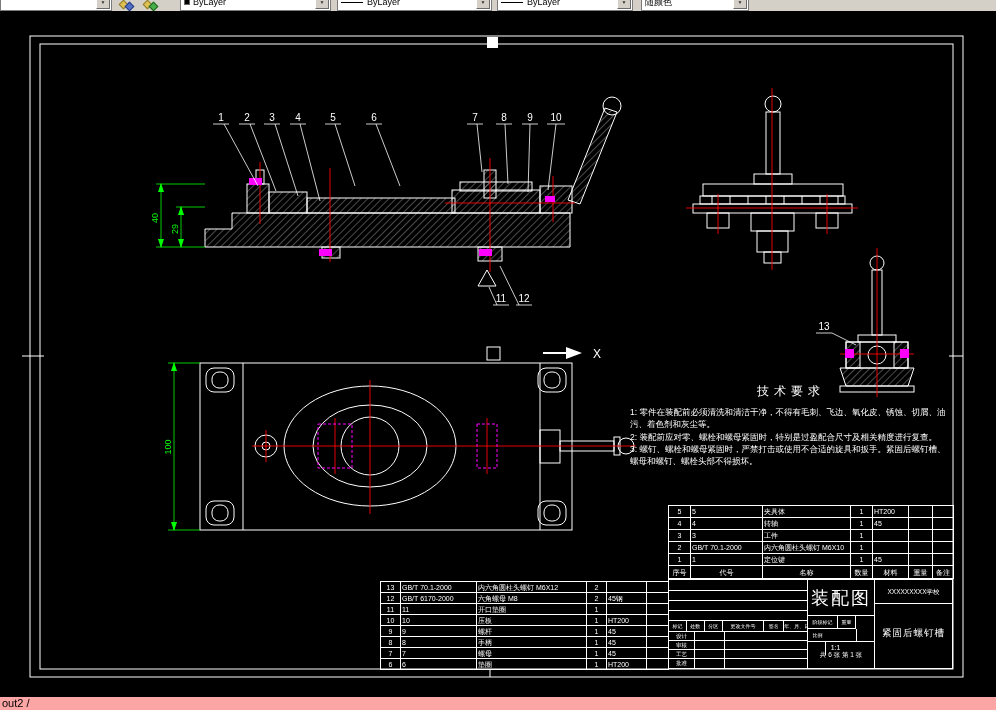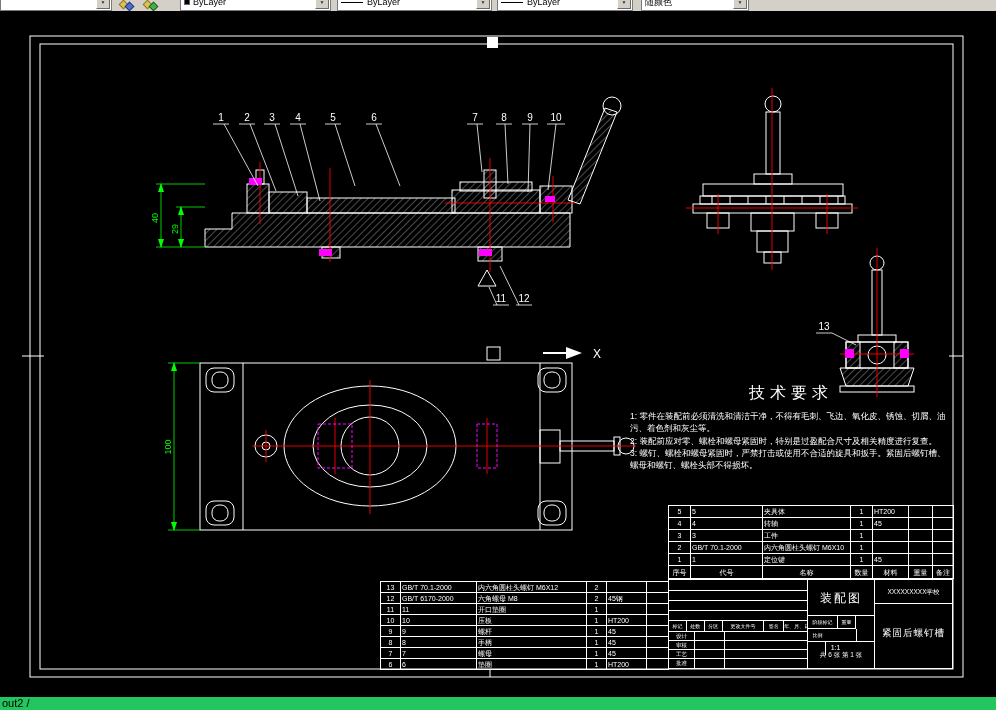--- a/index.html
+++ b/index.html
@@ -22,21 +22,21 @@
   .d1{left:3px;top:1px;background:#e0c050;border:1px solid #8a7a30}
   .d2{left:9px;top:3px;background:#5070c8;border:1px solid #2a3c80}
   .d3{left:9px;top:3px;background:#48b048;border:1px solid #206020}
 
   
   .canvas{position:absolute;top:11px;left:0;width:996px;height:686px;background:#000}
   .drawing{position:absolute;top:0;left:0}
 
   
   .techreq{position:absolute;left:630px;top:372px;width:322px;color:#fff}
-  .tr-title{text-align:center;font-size:16px;letter-spacing:5px;margin-bottom:6px}
+  .tr-title{text-align:center;font-size:12px;letter-spacing:5px;margin-bottom:6px}
   .tr-line{font-size:8.5px;line-height:1.45}
 
   
   table.bom{position:absolute;border-collapse:collapse;table-layout:fixed;color:#fff;background:transparent}
   table.bom td{border:1px solid #fff;font-size:7px;line-height:1;overflow:hidden;white-space:nowrap;padding:0 1px}
   #bomU{left:668px;top:494px;width:285px}
   #bomU td{height:12px}
   #bomU tr.rh td{height:13px;text-align:center}
   #bomL{left:380px;top:570px;width:288px}
   #bomL td{height:11px}
@@ -47,32 +47,32 @@
   .tb-left{position:absolute;left:0;top:0;width:139px;height:88px;border-right:1px solid #fff}
   .revline{position:absolute;left:0;width:100%;height:0;border-top:1px solid #fff}
   .rev-hdr{position:absolute;left:0;top:40px;width:100%;height:12px;border-top:1px solid #fff;border-bottom:1px solid #fff;display:flex}
   .rev-hdr span{display:block;height:10px;font-size:5px;line-height:10px;text-align:center;
     border-right:1px solid #fff;overflow:hidden;white-space:nowrap}
   .sign-row{position:absolute;left:0;width:100%;height:9px;border-bottom:1px solid #fff;display:flex}
   .sign-row .lbl{width:26px;font-size:5.5px;line-height:8px;text-align:center;border-right:1px solid #fff;overflow:hidden}
   .sign-row .c2{width:30px;border-right:1px solid #fff}
   .sign-row .c3{flex:1}
   .tb-mid{position:absolute;left:139px;top:0;width:67px;height:88px;border-right:1px solid #fff}
-  .tb-type{height:36px;border-bottom:1px solid #fff;font-size:12px;text-align:center;line-height:36px;letter-spacing:2px}
+  .tb-type{height:36px;border-bottom:1px solid #fff;font-size:18px;text-align:center;line-height:36px;letter-spacing:2px}
   .tb-stage{height:26px;border-bottom:1px solid #fff;display:flex;flex-wrap:wrap}
   .sh{height:13px;font-size:5px;line-height:12px;text-align:center;border-right:1px solid #fff;border-bottom:1px solid #fff;overflow:hidden;white-space:nowrap}
   .sv{height:13px;font-size:7px;line-height:12px;text-align:center;border-right:1px solid #fff;overflow:hidden}
   .noR{border-right:none !important}
   .tb-sheets{height:25px;font-size:6.5px;text-align:center;line-height:25px;overflow:hidden;white-space:nowrap}
   .tb-right{position:absolute;left:206px;top:0;right:0;height:88px}
   .tb-school{height:24px;border-bottom:1px solid #fff;font-size:6.5px;text-align:center;line-height:24px;overflow:hidden;white-space:nowrap}
   .tb-name{height:64px;font-size:9.5px;text-align:center;line-height:58px;letter-spacing:1px;overflow:hidden;white-space:nowrap}
 
   
-  .statusbar{position:absolute;bottom:0;left:0;width:996px;height:13px;background:#22c55e;color:#000;
+  .statusbar{position:absolute;bottom:0;left:0;width:996px;height:13px;background:#fca5a5;color:#000;
     font-size:11px;line-height:13px;padding-left:2px;z-index:5}
 </style>
 </head>
 <body>
 
 <div class="screen">
 
   <div class="toolbar">
     <div class="combo" style="left:0;width:112px">
       <span class="arrowbtn">▼</span>

